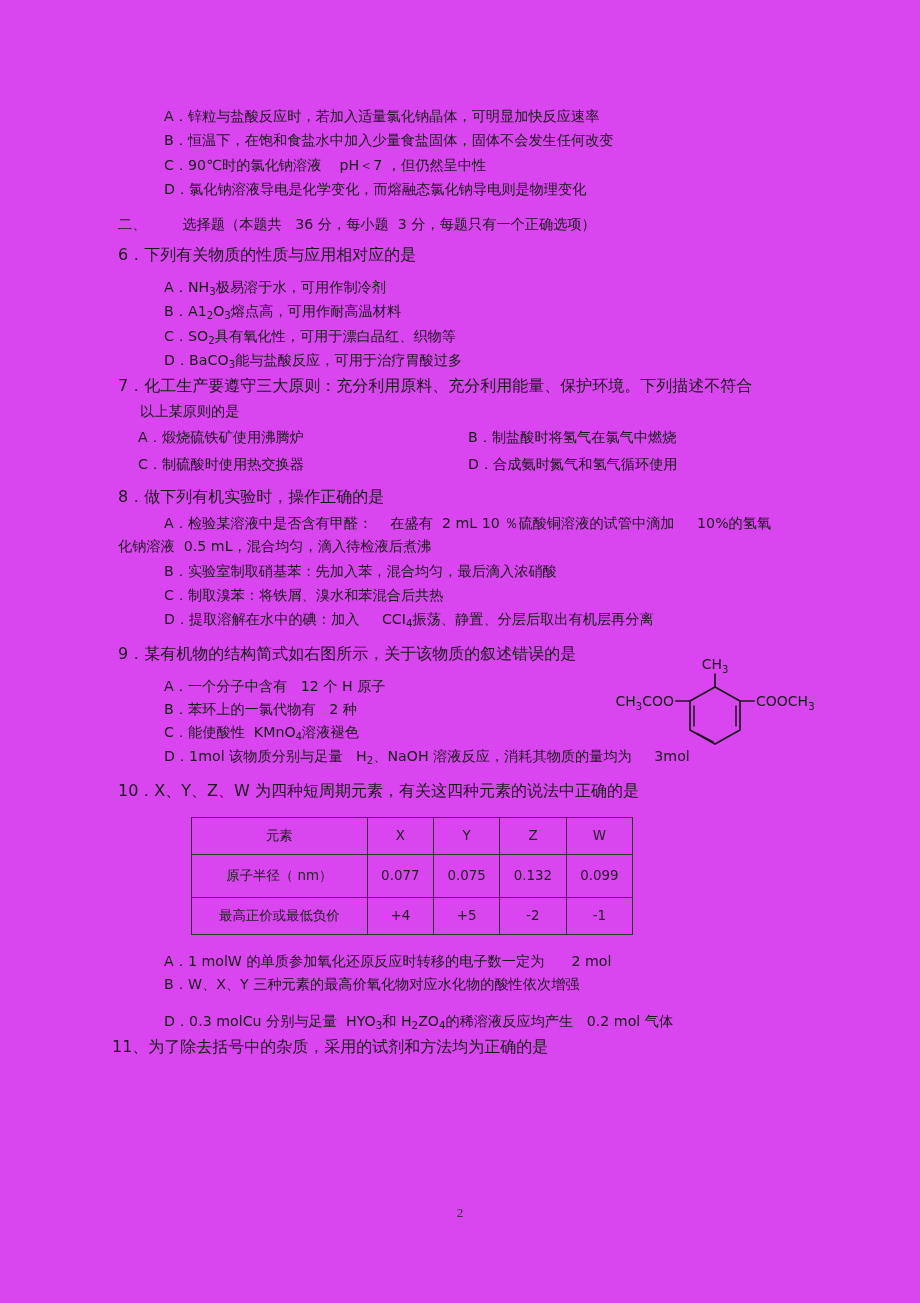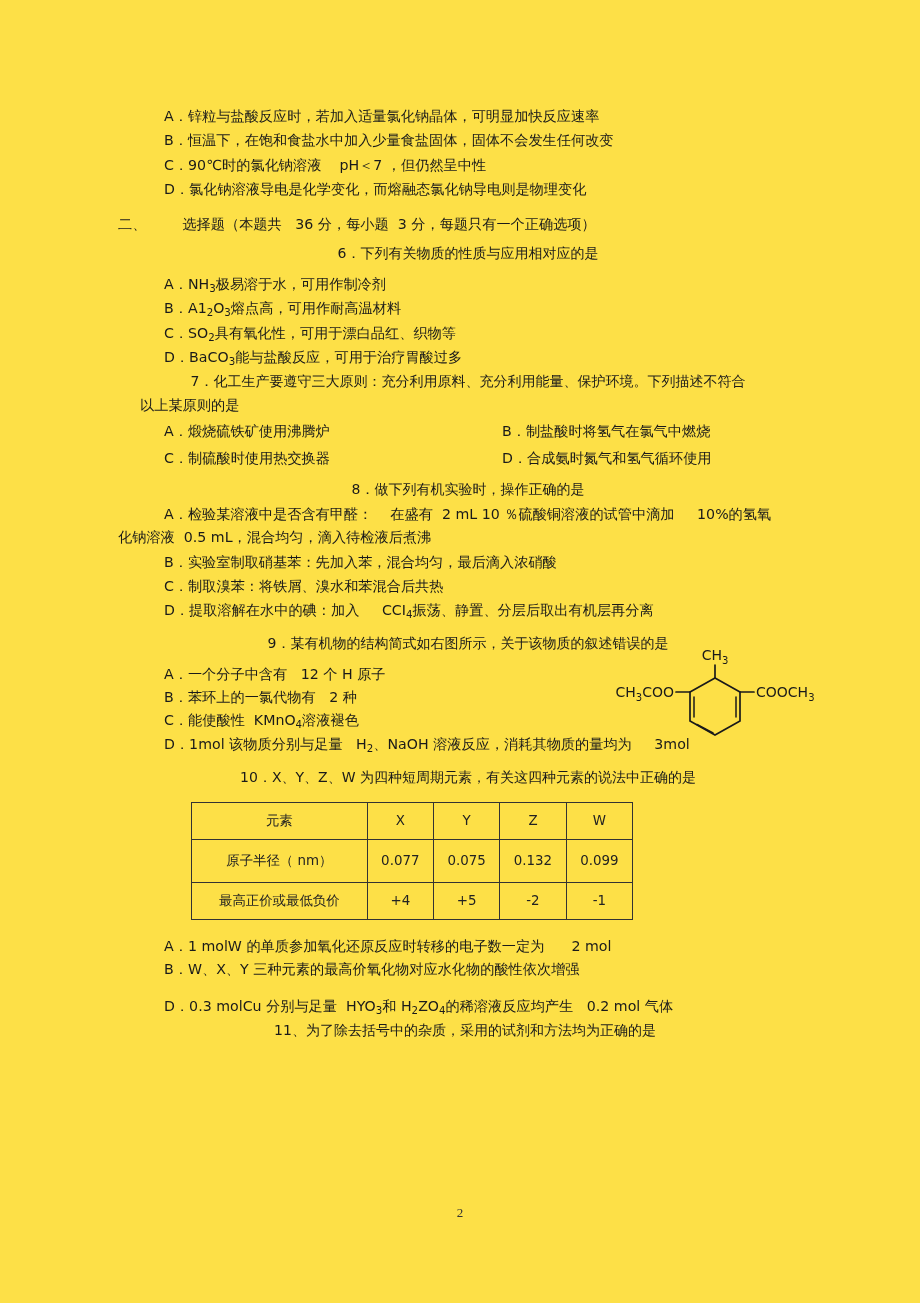--- a/index.html
+++ b/index.html
@@ -9,21 +9,21 @@
     background: #ffffff;
   }
   body {
     font-family: "DejaVu Sans", "Liberation Sans", sans-serif;
     color: #1a1a1a;
   }
   #page {
     position: relative;
     width: 920px;
     height: 1303px;
-    background: #fde047;
+    background: #d946ef;
     overflow: hidden;
     box-sizing: border-box;
   }
   .content {
     position: absolute;
     left: 118px;
     top: 104px;
     width: 700px;
   }
   .opt {
@@ -36,24 +36,23 @@
   }
   .opt-wide {
     margin-left: 46px;
     font-size: 14.2px;
     line-height: 1.62;
     white-space: pre-wrap;
   }
   .qline {
     margin-top: 9px;
     margin-bottom: 3px;
-    font-size: 14px;
-    line-height: 1.5;
-    white-space: pre-wrap;
-    text-align: center;
+    font-size: 16px;
+    line-height: 1.5;
+    white-space: pre-wrap;
   }
   .qcont {
     margin-left: 22px;
     font-size: 14.2px;
     line-height: 1.5;
     white-space: pre-wrap;
   }
   sub { font-size: 0.72em; vertical-align: -0.28em; }
 
   
@@ -65,26 +64,25 @@
   
   .section-head {
     margin-top: 15px;
     font-size: 14.2px;
     white-space: pre-wrap;
   }
   .section-head .sec-no { margin-right: 36px; }
 
   
   .opt-2col {
-    margin-left: 46px;
+    margin-left: 20px;
     display: flex;
     font-size: 14.2px;
     line-height: 1.5;
     margin-top: 5px;
-    gap: 8px;
   }
   .opt-2col > .col-l { width: 330px; flex: 0 0 330px; white-space: pre-wrap; }
   .opt-2col > .col-r { flex: 1 1 auto; white-space: pre-wrap; }
 
   
   .q9-wrap { position: relative; }
   .struct-fig {
     position: absolute;
     right: -12px;
     top: 12px;

